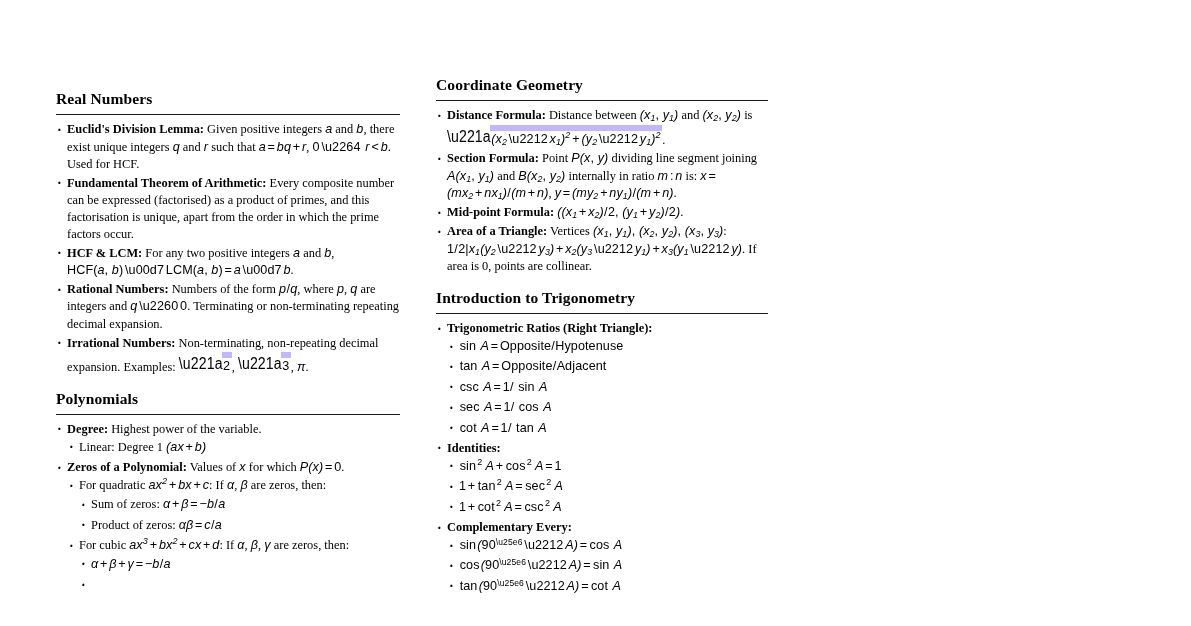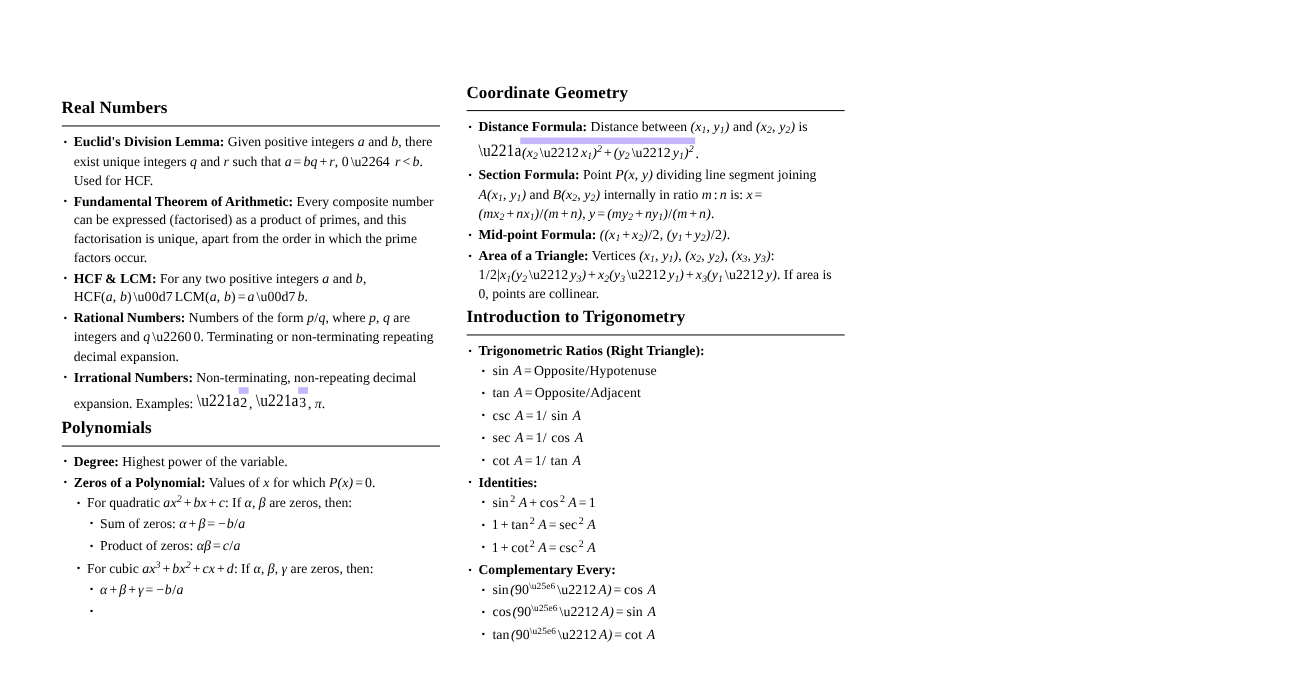--- a/index.html
+++ b/index.html
@@ -22,42 +22,42 @@
     height: 626px;
     overflow: hidden;
   }
   .columns {
     position: absolute;
     left: 56px;
     top: 72px;
     width: 712px;
     height: 554px;
     display: flex;
-    gap: 24px;
+    gap: 36px;
     overflow: hidden;
   }
   .col {
     width: 344px;
     flex: 0 0 344px;
     overflow: hidden;
   }
   .col-left { padding-top: 18px; }
   .col-right { padding-top: 4px; }
 
   h2.section-title {
     font-family: "Liberation Serif", "DejaVu Serif", serif;
     font-weight: bold;
     font-size: 15.5px;
     line-height: 1.18;
     margin: 0 0 3px 0;
     padding: 0 0 3px 0;
     letter-spacing: 0.1px;
     color: #000;
   }
-  .section + .section { margin-top: 4px; }
+  .section + .section { margin-top: 14px; }
   .rule {
     border: 0;
     border-top: 1.6px solid #1a1a1a;
     margin: 0 0 6px 0;
     width: 344px;
     height: 0;
   }
 
   ul.lvl1, ul.lvl2, ul.lvl3 {
     list-style: none;
@@ -98,21 +98,21 @@
     font-size: 14px;
     line-height: inherit;
     font-weight: bold;
   }
   ul.lvl2 > li::before, ul.lvl3 > li::before { left: 2px; }
 
   .term { font-weight: bold; }
 
   
   .m {
-    font-family: Liberation Serif, serif;
+    font-family: Liberation Sans, sans-serif;
     font-style: italic;
     font-size: 12.6px;
     letter-spacing: 0.1px;
     white-space: nowrap;
     text-align: center;
   }
   .m .up { font-style: normal; }
   .m .op {
     font-style: normal;
     padding: 0 0.14em;
@@ -216,20 +216,21 @@
       </div>
 
       <div class="section">
         <h2 class="section-title">Polynomials</h2>
         <hr class="rule">
         <ul class="lvl1">
           <li>
             <span class="term">Degree:</span>
             <span>Highest power of the variable.</span>
             <ul class="lvl2">
+              <li>Linear: Degree 1 <span class="m">(ax<span class="op">+</span>b)</span></li>
             </ul>
           </li>
           <li>
             <span class="term">Zeros of a Polynomial:</span>
             <span>Values of <span class="m">x</span> for which <span class="m">P(x)<span class="op">=</span><span class="num">0</span></span>.</span>
             <ul class="lvl2">
               <li>
                 For quadratic <span class="m">ax<sup>2</sup><span class="op">+</span>bx<span class="op">+</span>c</span>: If <span class="m">α</span>, <span class="m">β</span> are zeros, then:
                 <ul class="lvl3">
                   <li>Sum of zeros: <span class="m">α<span class="op">+</span>β<span class="op">=</span>−b<span class="frac-slash">/</span>a</span></li>

